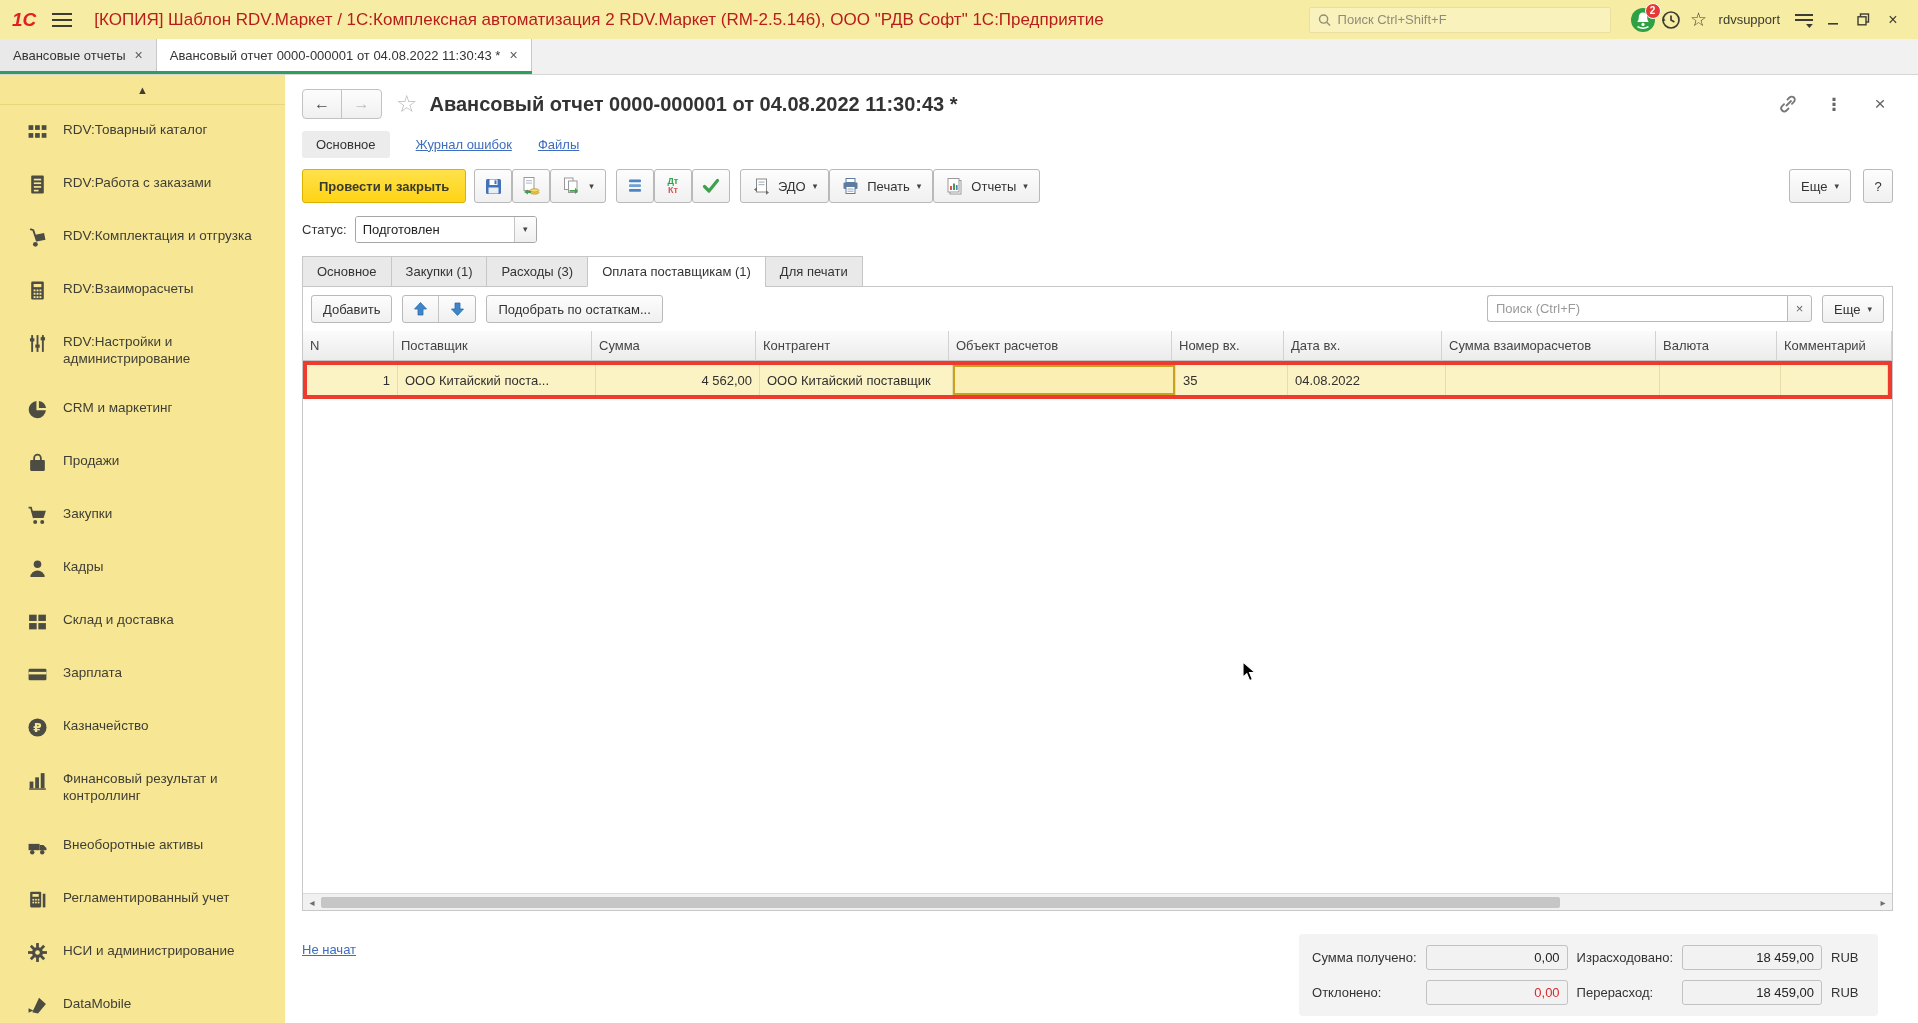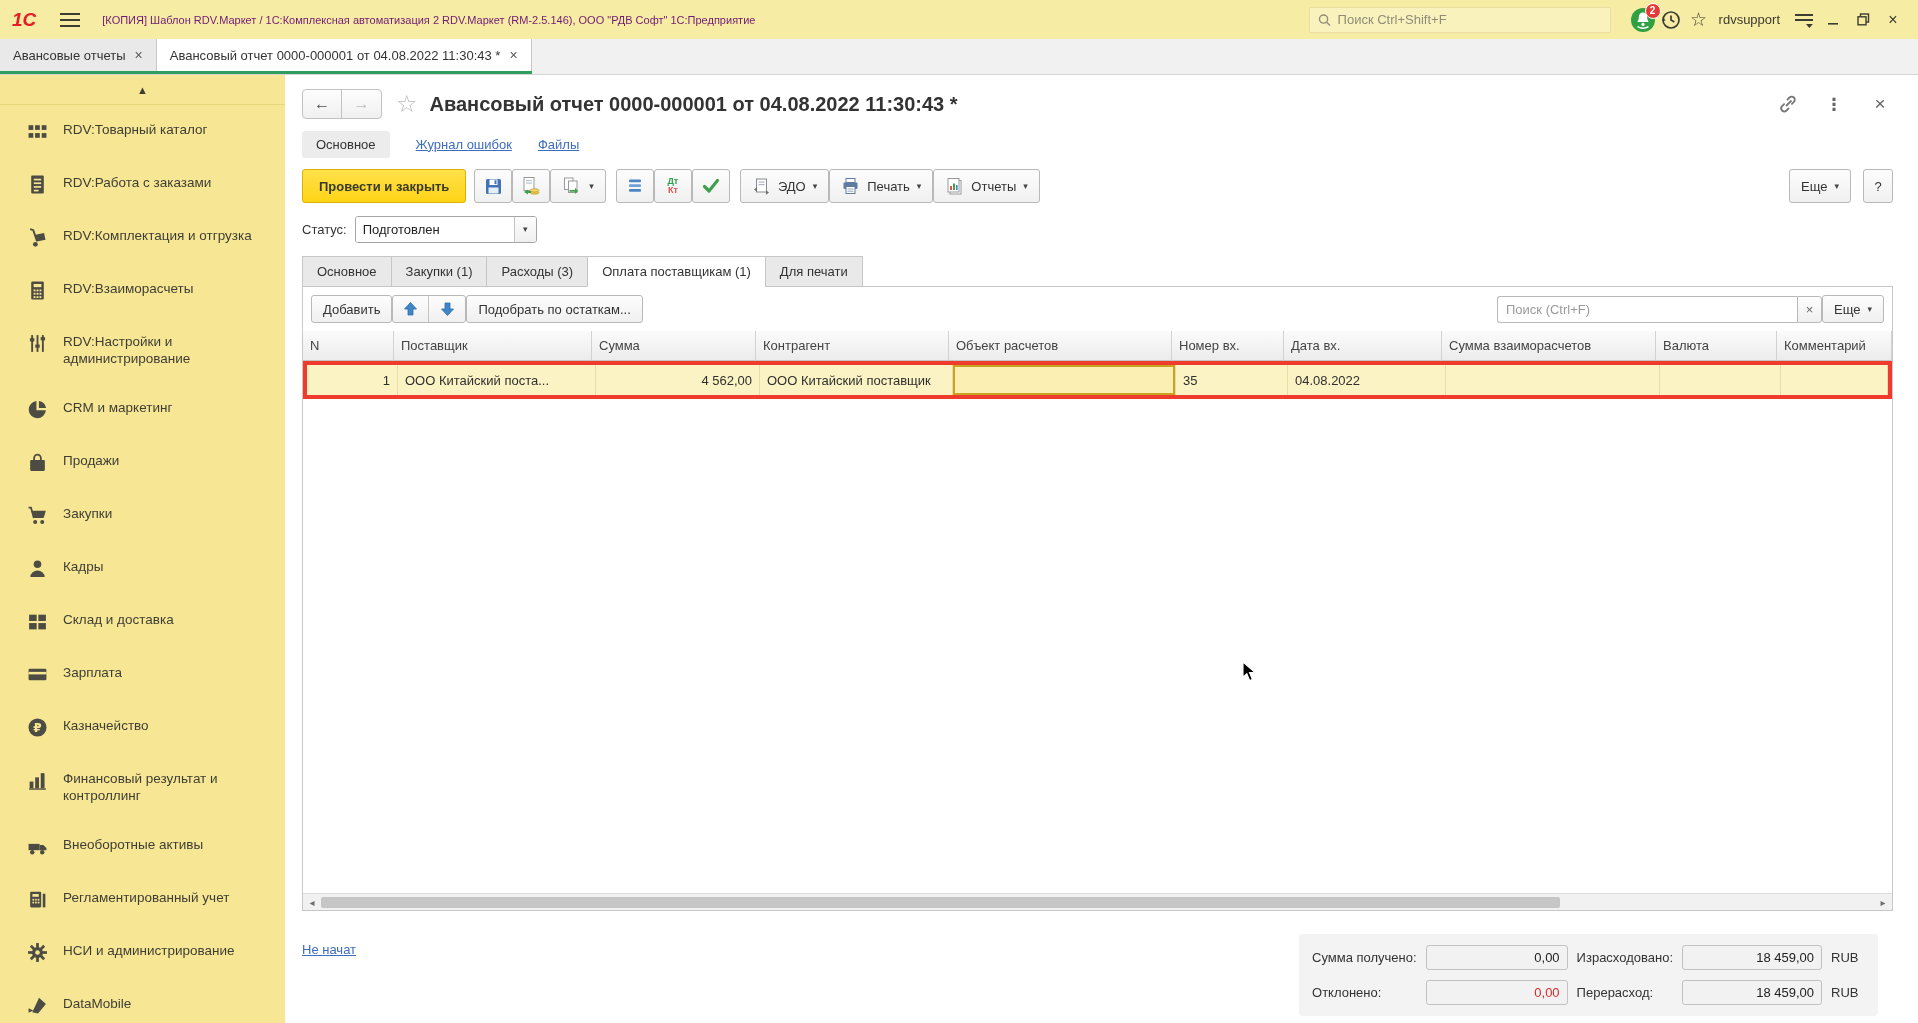--- a/index.html
+++ b/index.html
@@ -2,24 +2,24 @@
 <html><head>
 <meta charset="utf-8">
 <style>
   * { margin:0; padding:0; box-sizing:border-box; }
   html,body { background:#888; }
   body { font-family:"Liberation Sans","DejaVu Sans",sans-serif; font-size:13px; color:#333; }
   .screen { width:1918px; height:1023px; position:relative; overflow:hidden; background:#fff; }
 
   
   .titlebar { height:39px; background:#F7ECA4; display:flex; align-items:center; padding:0 10px 0 12px; gap:0; }
-  .logo-1c { color:#E31E24; font-weight:bold; font-size:19px; letter-spacing:0; font-style:italic; margin-right:24px; }
+  .logo-1c { color:#E31E24; font-weight:bold; font-size:19px; letter-spacing:0; font-style:italic; margin-right:16px; }
   .burger { width:20px; height:14px; display:inline-block; border-top:2px solid #3c3c32; border-bottom:2px solid #3c3c32; position:relative; margin-right:22px; cursor:pointer; }
   .burger::after { content:""; position:absolute; left:0; right:0; top:4px; height:2px; background:#3c3c32; }
-  .app-title { font-size:11px; color:#701a75; white-space:nowrap; }
+  .app-title { font-size:17px; color:#b91c1c; white-space:nowrap; }
   .tb-spacer { flex:1; }
   .tb-search { display:flex; align-items:center; width:302px; height:26px; background:#FAF2BD; border:1px solid #EADFA0; border-radius:2px; padding:0 8px; gap:7px; margin-right:18px; }
   .tb-search input { border:none; background:transparent; outline:none; font:inherit; color:#56554a; width:100%; }
   .tb-search input::placeholder { color:#8f8d77; }
   .tb-ico { display:inline-flex; align-items:center; justify-content:center; width:28px; height:28px; cursor:pointer; position:relative; }
   .bell-badge { position:absolute; top:-3px; right:-4px; min-width:16px; height:16px; border-radius:8px; background:#E53935; color:#fff; font-size:10px; font-weight:bold; display:flex; align-items:center; justify-content:center; border:1px solid #fff; padding:0 3px; }
   .tb-user { font-size:13px; color:#3b3b30; margin:0 10px 0 6px; cursor:pointer; }
   .winctl { width:30px; height:26px; display:inline-flex; align-items:center; justify-content:center; color:#3c3c32; font-size:16px; cursor:pointer; }
   .glyph-star { font-size:19px; color:#3c3c32; }
 
@@ -76,21 +76,21 @@
   .field-group { display:flex; height:27px; border:1px solid #A6A6A6; border-radius:3px; overflow:hidden; background:#fff; }
   .field-group input { border:none; outline:none; font:inherit; padding:0 7px; width:158px; color:#222; }
   .field-caret { width:22px; display:flex; align-items:center; justify-content:center; border-left:1px solid #C5C5C5; background:linear-gradient(#fdfdfd,#efefef); cursor:pointer; }
 
   .doc-tabs { display:flex; margin-top:13px; flex:none; position:relative; z-index:2; }
   .dtab { padding:7px 14px; background:#E9E9E9; border:1px solid #C6C6C6; border-right:none; color:#333; cursor:pointer; }
   .dtab:last-child { border-right:1px solid #C6C6C6; }
   .dtab.active { background:#fff; border-bottom:1px solid #fff; }
 
   .panel { border:1px solid #C8C8C8; margin-top:-1px; flex:1 1 auto; min-height:0; position:relative; background:#fff; display:flex; flex-direction:column; z-index:1; }
-  .panel-toolbar { display:flex; align-items:flex-end; padding:8px 8px; flex:none; }
+  .panel-toolbar { display:flex; align-items:flex-start; gap:10px; padding:8px 8px; flex:none; }
   .btn.small { height:28px; }
   .arrowpair { display:flex; border:1px solid #B9B9B9; border-radius:3px; overflow:hidden; height:28px; background:linear-gradient(#fdfdfd,#f0f0f0); }
   .arrowpair .seg { width:36px; display:flex; align-items:center; justify-content:center; cursor:pointer; }
   .arrowpair .seg:first-child { border-right:1px solid #C5C5C5; }
   .searchgrp { display:flex; height:27px; margin-left:auto; }
   .searchgrp input { width:300px; border:1px solid #B9B9B9; border-right:none; border-radius:3px 0 0 3px; padding:0 8px; font:inherit; outline:none; color:#333; }
   .searchgrp input::placeholder { color:#9A9A9A; }
   .search-x { width:25px; border:1px solid #B9B9B9; border-radius:0 3px 3px 0; background:linear-gradient(#fdfdfd,#f0f0f0); display:flex; align-items:center; justify-content:center; color:#666; cursor:pointer; }
 
   .grid-table { flex:none; }

